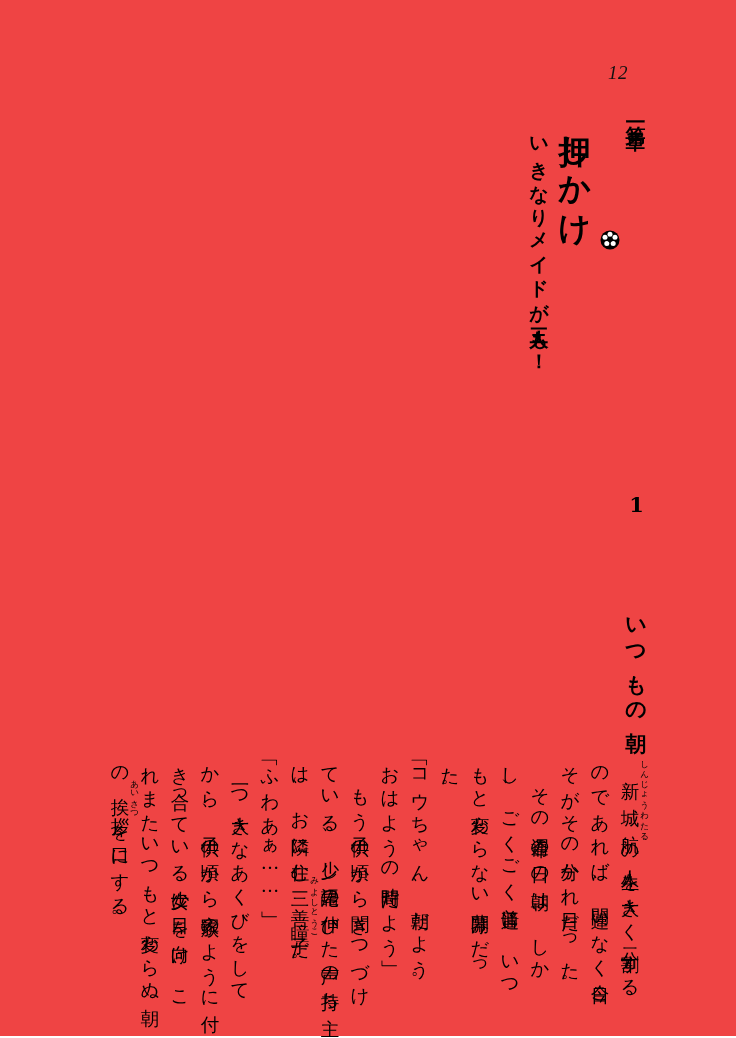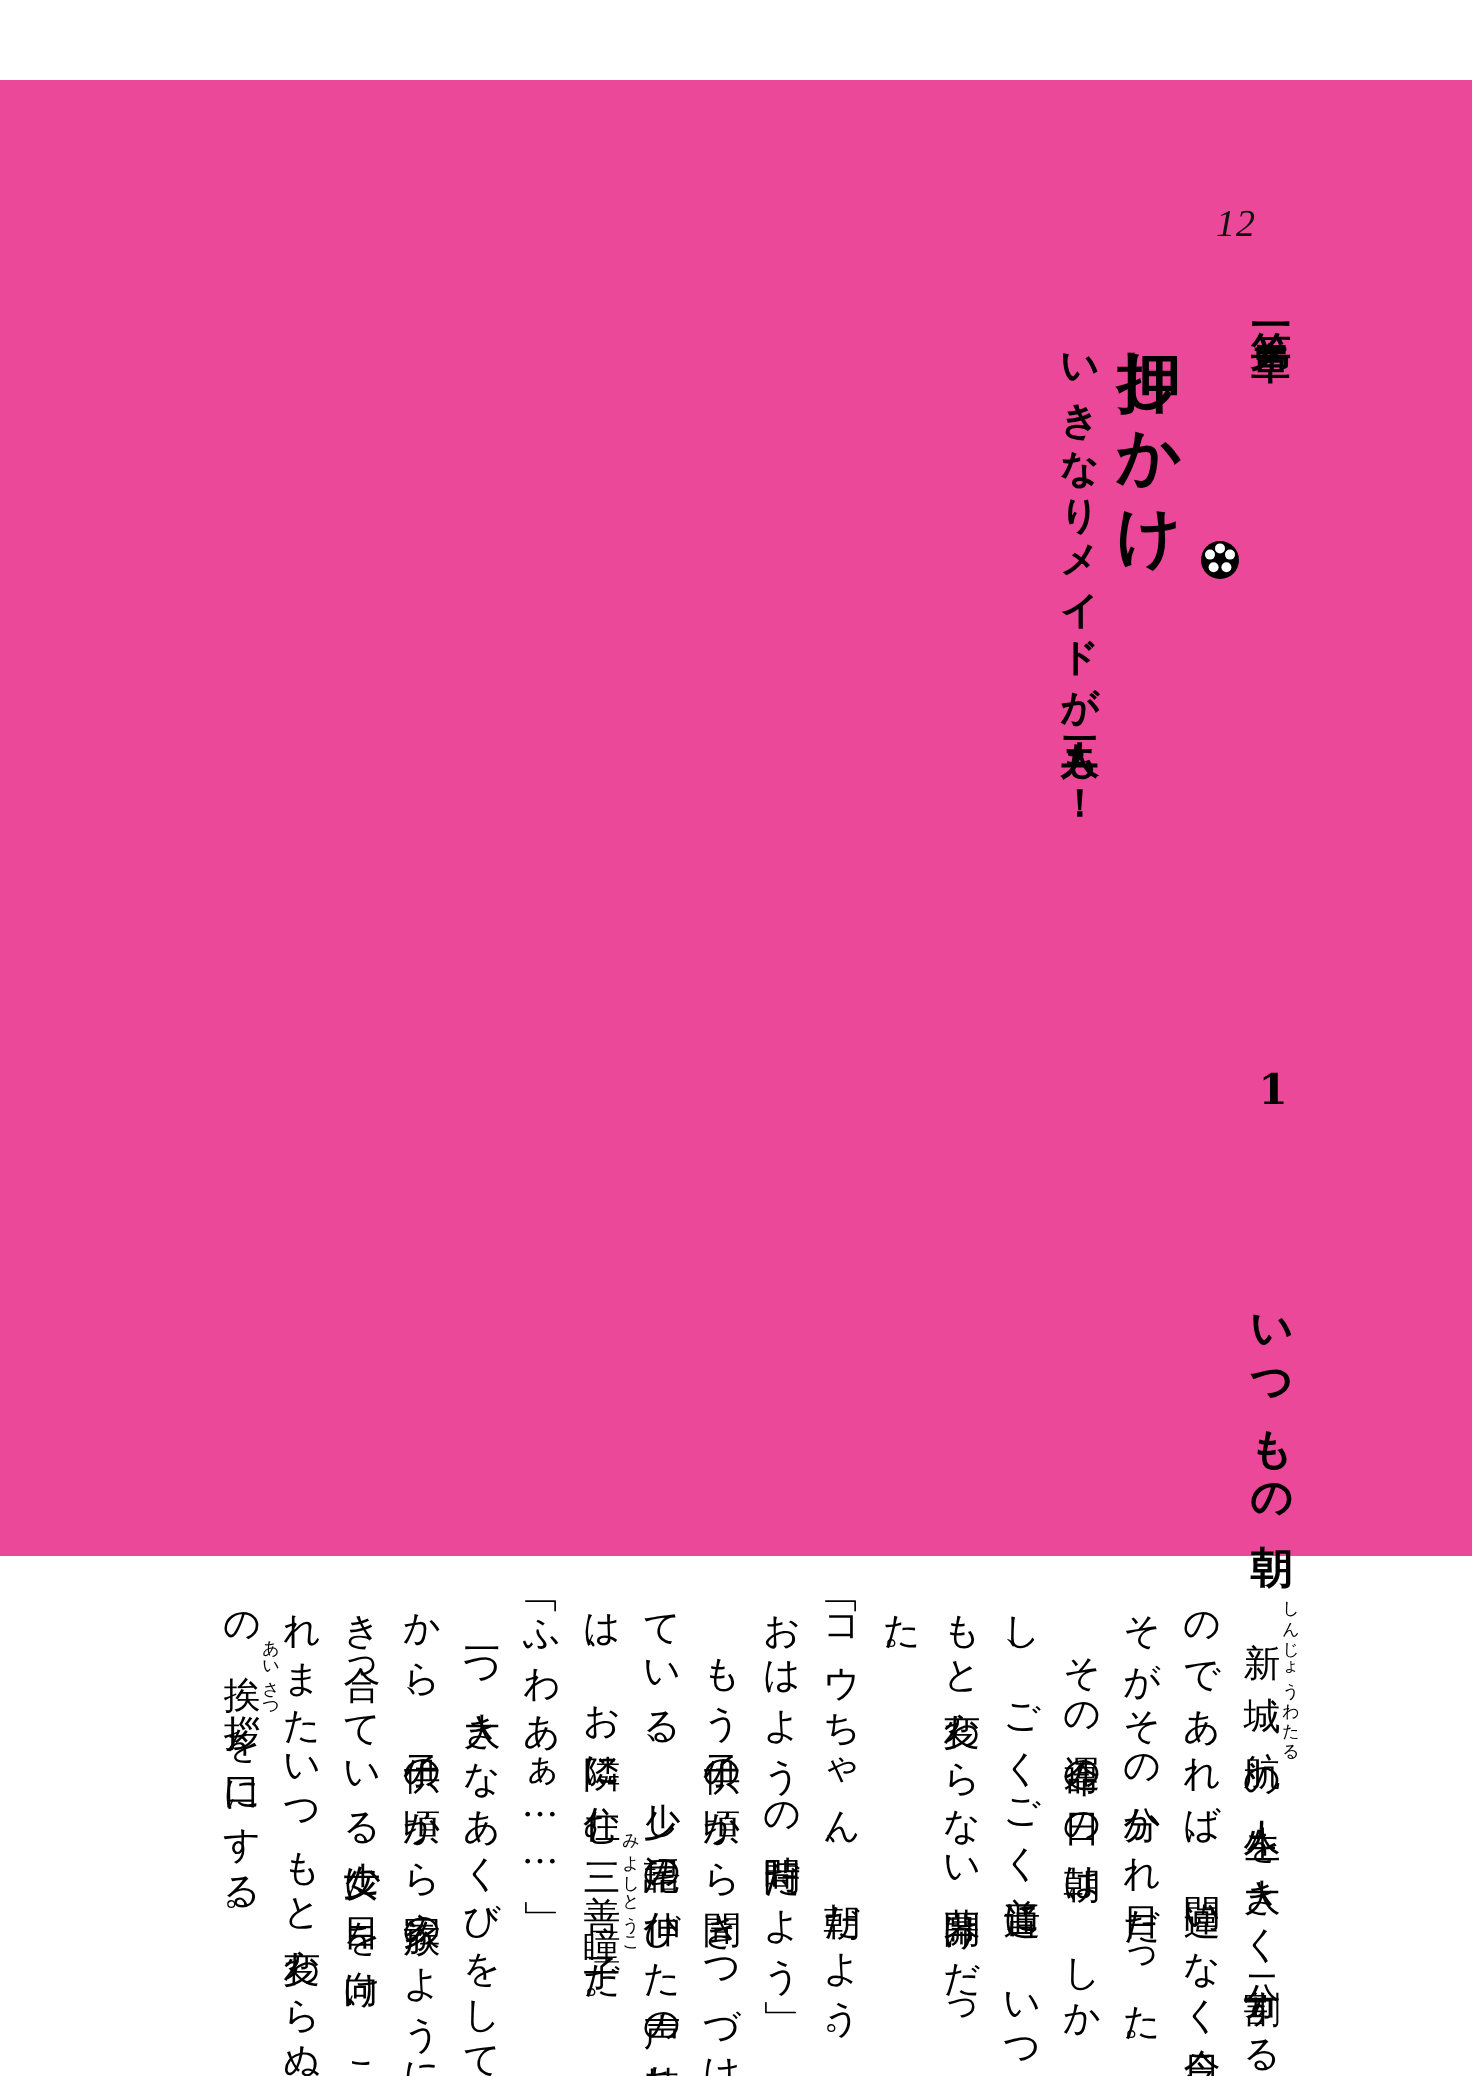--- a/index.html
+++ b/index.html
@@ -13,23 +13,22 @@
     font-family: "Liberation Serif", "DejaVu Serif", serif;
     color: #000000;
     overflow: hidden;
     position: relative;
   }
 
   #page {
     position: absolute;
     left: 0; top: 0;
     width: 736px;
-    height: 738px;
-    background: #ec4899;
-    margin-top: 40px;
+    height: 1036px;
+    background: #ef4444;
   }
 
   
   .page-number {
     position: absolute;
     right: 108px;
     top: 62px;
     font-family: "Liberation Serif", "DejaVu Serif", serif;
     font-style: italic;
     font-size: 19px;

